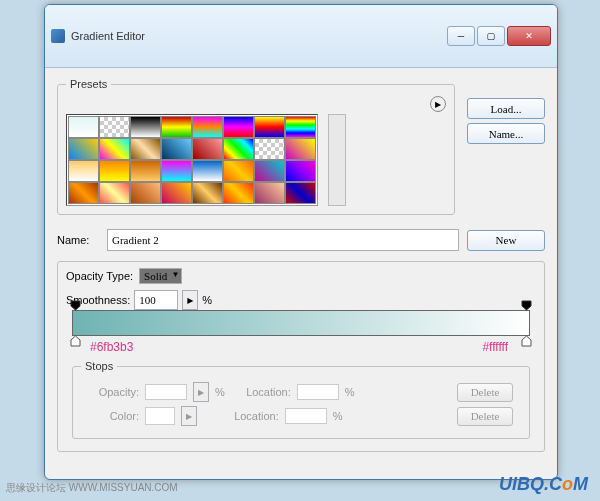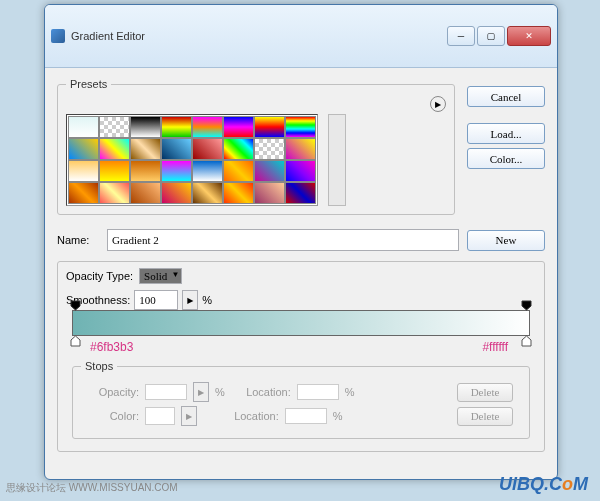--- a/index.html
+++ b/index.html
@@ -99,24 +99,23 @@
               <div class="sw" style="background: linear-gradient(45deg, rgb(204, 0, 102), rgb(255, 204, 0));"></div>
               <div class="sw" style="background: linear-gradient(45deg, rgb(102, 51, 0), rgb(255, 204, 102), rgb(102, 51, 0));"></div>
               <div class="sw" style="background: linear-gradient(45deg, rgb(255, 51, 0), rgb(255, 204, 0), rgb(255, 51, 0));"></div>
               <div class="sw" style="background: linear-gradient(45deg, rgb(153, 51, 102), rgb(255, 204, 153));"></div>
               <div class="sw" style="background: linear-gradient(45deg, rgb(204, 0, 0), rgb(0, 0, 204), rgb(204, 0, 0));"></div>
             </div>
           <div class="scrollbar"></div>
         </div>
       </fieldset>
       <div class="sidebtns">
-        <button class="btn">Cancel</button>
         <div style="height:8px"></div>
         <button class="btn">Load...</button>
-        <button class="btn">Color...</button>
+        <button class="btn">Name...</button>
       </div>
     </div>
 
     <div class="namerow">
       <label>Name:</label>
       <input class="txt name-in" value="Gradient 2" style="">
       <button class="btn">New</button>
     </div>
 
     <fieldset>

